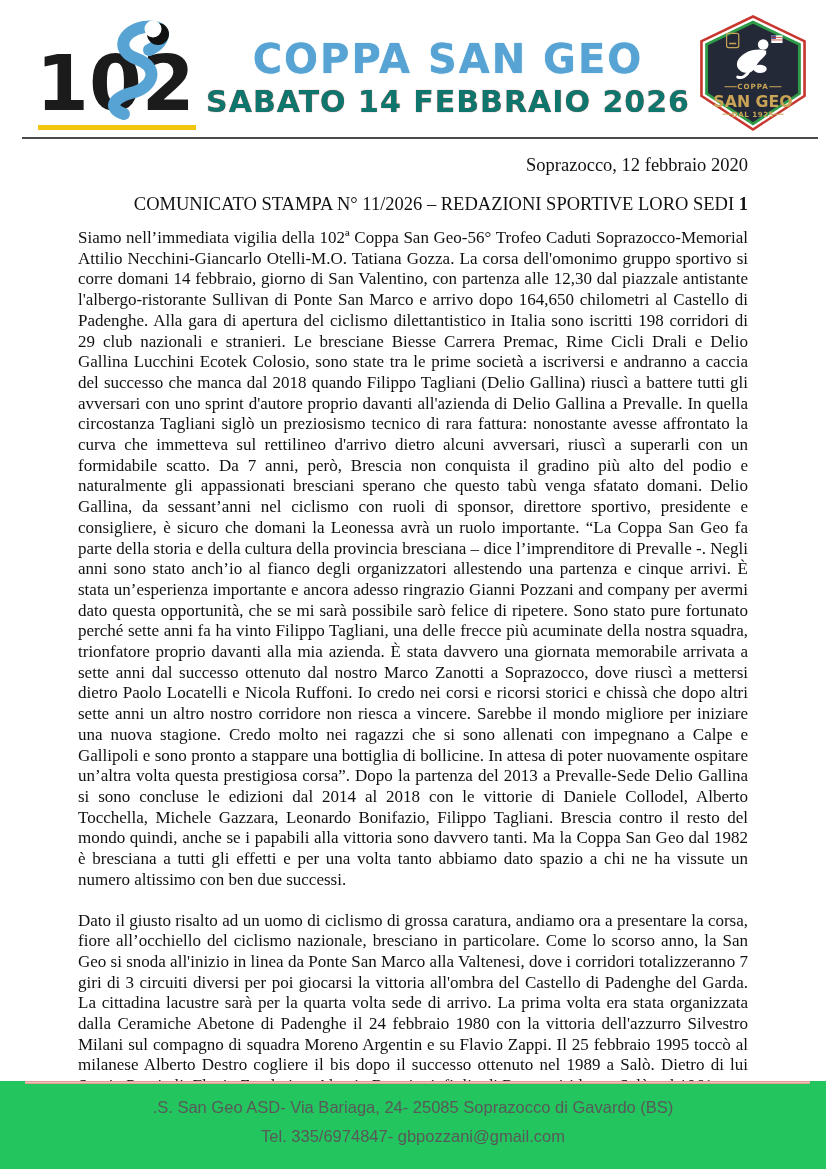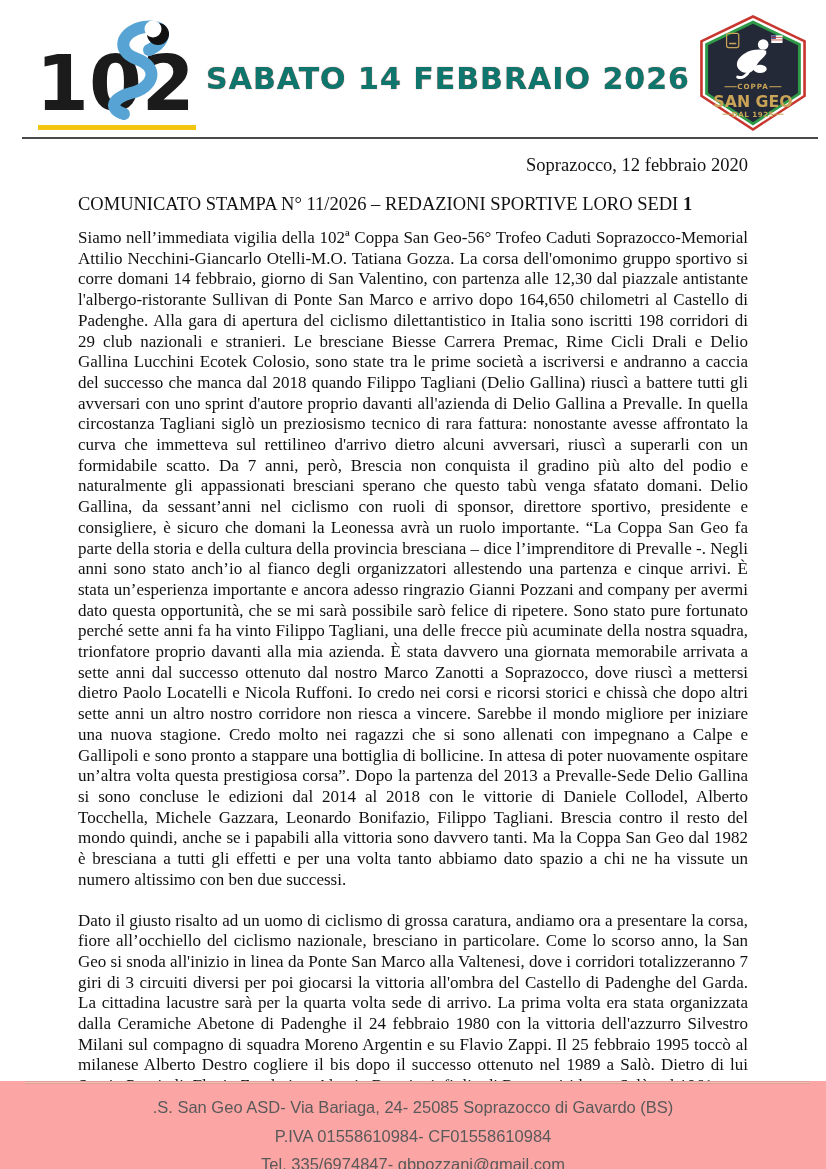--- a/index.html
+++ b/index.html
@@ -42,37 +42,37 @@
     height:2px; background:#4a4a4a;
   }
 
   
   .date-line {
     position:absolute; top:155px; right:78px;
     font-size:18.5px;
   }
   .headline {
     position:absolute; top:194px; left:78px; right:78px;
-    text-align:left; font-size:18.5px; white-space:nowrap;
+    text-align:right; font-size:18.5px; white-space:nowrap;
   }
   .headline .bold { font-weight:bold; }
 
   
   .body-text {
     position:absolute; top:228px; left:78px; right:78px;
     font-size:17px; line-height:20.7px;
     text-align:justify;
     font-family:Liberation Serif, serif;
   }
   .body-text p + p { margin-top:20px; }
 
   
   .footer {
     position:absolute; left:0; right:0; top:1081px; bottom:0;
-    background:#fca5a5;
+    background:#22c55e;
   }
   .footer-rule {
     position:absolute; top:0; left:25px; right:16px; height:3px;
     background:linear-gradient(#d98c80, #f0c3bb, #d98c80);
   }
   .footer-lines {
     position:absolute; top:12px; left:0; right:0;
     text-align:center;
     font-family:"Liberation Sans", sans-serif;
     font-size:16.5px; line-height:28.5px;
@@ -90,20 +90,21 @@
       <text x="0" y="96" font-family="DejaVu Sans, sans-serif" font-size="76" font-weight="bold" fill="#1b1b1b">102</text>
       <path d="M113,36 C133,27 131,9 108,13 C85,17 79,37 101,45 C123,53 119,73 95,79 C76,84 72,95 88,100" fill="none" stroke="#57a4d4" stroke-width="12" stroke-linecap="round"></path>
       <g>
         <circle cx="122" cy="20" r="11" fill="#111"></circle>
         <circle cx="117" cy="15" r="8.5" fill="#ffffff"></circle>
       </g>
       <rect x="2" y="111" width="158" height="5" fill="#f2c50f"></rect>
     </svg>
 
     <div class="title-block">
+      <div class="title-line1">COPPA SAN GEO</div>
       <div class="title-line2">SABATO 14 FEBBRAIO 2026</div>
     </div>
 
     <svg class="badge" viewBox="0 0 120 118" aria-hidden="true">
       <g>
         <path d="M60,2 L112,27 L112,82 L60,116 L8,82 L8,27 Z" fill="#c8372f"></path>
         <path d="M60,2 L112,27 L112,82 L60,116 L8,82 L8,27 Z" fill="#ffffff" transform="translate(60,59) scale(0.95) translate(-60,-59)"></path>
         <path d="M60,2 L112,27 L112,82 L60,116 L8,82 L8,27 Z" fill="#2e9a47" transform="translate(60,59) scale(0.905) translate(-60,-59)"></path>
         <path d="M60,2 L112,27 L112,82 L60,116 L8,82 L8,27 Z" fill="#242937" transform="translate(60,59) scale(0.85) translate(-60,-59)"></path>
       </g>
@@ -143,18 +144,17 @@
 
   <div class="body-text">
     <p>Siamo nell’immediata vigilia della 102ª Coppa San Geo-56° Trofeo Caduti Soprazocco-Memorial Attilio Necchini-Giancarlo Otelli-M.O. Tatiana Gozza. La corsa dell'omonimo gruppo sportivo si corre domani 14 febbraio, giorno di San Valentino, con partenza alle 12,30 dal piazzale antistante l'albergo-ristorante Sullivan di Ponte San Marco e arrivo dopo 164,650 chilometri al Castello di Padenghe. Alla gara di apertura del ciclismo dilettantistico in Italia sono iscritti 198 corridori di 29 club nazionali e stranieri. Le bresciane Biesse Carrera Premac, Rime Cicli Drali e Delio Gallina Lucchini Ecotek Colosio, sono state tra le prime società a iscriversi e andranno a caccia del successo che manca dal 2018 quando Filippo Tagliani (Delio Gallina) riuscì a battere tutti gli avversari con uno sprint d'autore proprio davanti all'azienda di Delio Gallina a Prevalle. In quella circostanza Tagliani siglò un preziosismo tecnico di rara fattura: nonostante avesse affrontato la curva che immetteva sul rettilineo d'arrivo dietro alcuni avversari, riuscì a superarli con un formidabile scatto. Da 7 anni, però, Brescia non conquista il gradino più alto del podio e naturalmente gli appassionati bresciani sperano che questo tabù venga sfatato domani. Delio Gallina, da sessant’anni nel ciclismo con ruoli di sponsor, direttore sportivo, presidente e consigliere, è sicuro che domani la Leonessa avrà un ruolo importante. “La Coppa San Geo fa parte della storia e della cultura della provincia bresciana – dice l’imprenditore di Prevalle -. Negli anni sono stato anch’io al fianco degli organizzatori allestendo una partenza e cinque arrivi. È stata un’esperienza importante e ancora adesso ringrazio Gianni Pozzani and company per avermi dato questa opportunità, che se mi sarà possibile sarò felice di ripetere. Sono stato pure fortunato perché sette anni fa ha vinto Filippo Tagliani, una delle frecce più acuminate della nostra squadra, trionfatore proprio davanti alla mia azienda. È stata davvero una giornata memorabile arrivata a sette anni dal successo ottenuto dal nostro Marco Zanotti a Soprazocco, dove riuscì a mettersi dietro Paolo Locatelli e Nicola Ruffoni. Io credo nei corsi e ricorsi storici e chissà che dopo altri sette anni un altro nostro corridore non riesca a vincere. Sarebbe il mondo migliore per iniziare una nuova stagione. Credo molto nei ragazzi che si sono allenati con impegnano a Calpe e Gallipoli e sono pronto a stappare una bottiglia di bollicine. In attesa di poter nuovamente ospitare un’altra volta questa prestigiosa corsa”. Dopo la partenza del 2013 a Prevalle-Sede Delio Gallina si sono concluse le edizioni dal 2014 al 2018 con le vittorie di Daniele Collodel, Alberto Tocchella, Michele Gazzara, Leonardo Bonifazio, Filippo Tagliani. Brescia contro il resto del mondo quindi, anche se i papabili alla vittoria sono davvero tanti. Ma la Coppa San Geo dal 1982 è bresciana a tutti gli effetti e per una volta tanto abbiamo dato spazio a chi ne ha vissute un numero altissimo con ben due successi.</p>
     <p>Dato il giusto risalto ad un uomo di ciclismo di grossa caratura, andiamo ora a presentare la corsa, fiore all’occhiello del ciclismo nazionale, bresciano in particolare. Come lo scorso anno, la San Geo si snoda all'inizio in linea da Ponte San Marco alla Valtenesi, dove i corridori totalizzeranno 7 giri di 3 circuiti diversi per poi giocarsi la vittoria all'ombra del Castello di Padenghe del Garda. La cittadina lacustre sarà per la quarta volta sede di arrivo. La prima volta era stata organizzata dalla Ceramiche Abetone di Padenghe il 24 febbraio 1980 con la vittoria dell'azzurro Silvestro Milani sul compagno di squadra Moreno Argentin e su Flavio Zappi. Il 25 febbraio 1995 toccò al milanese Alberto Destro cogliere il bis dopo il successo ottenuto nel 1989 a Salò. Dietro di lui Sergio Previtali, Flavio Zandarin e Alessio Bongioni, figlio di Renato, iridato a Salò nel 1961.</p>
   </div>
 
   <div class="footer">
     <div class="footer-rule"></div>
     <div class="footer-lines">
       <div>.S. San Geo ASD- Via Bariaga, 24- 25085 Soprazocco di Gavardo (BS)</div>
-      <div>P.IVA 01558610984- CF01558610984</div>
       <div>Tel. 335/6974847- gbpozzani@gmail.com</div>
     </div>
   </div>
 
 </div>
 
 </body></html>

